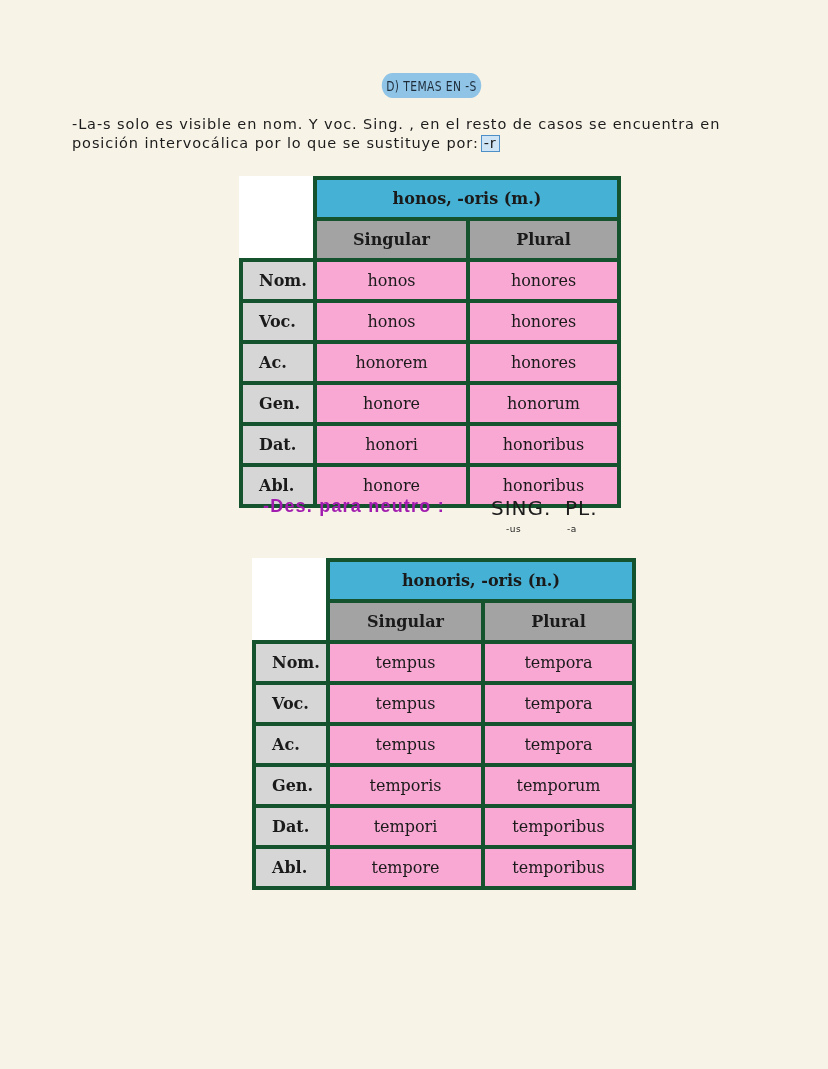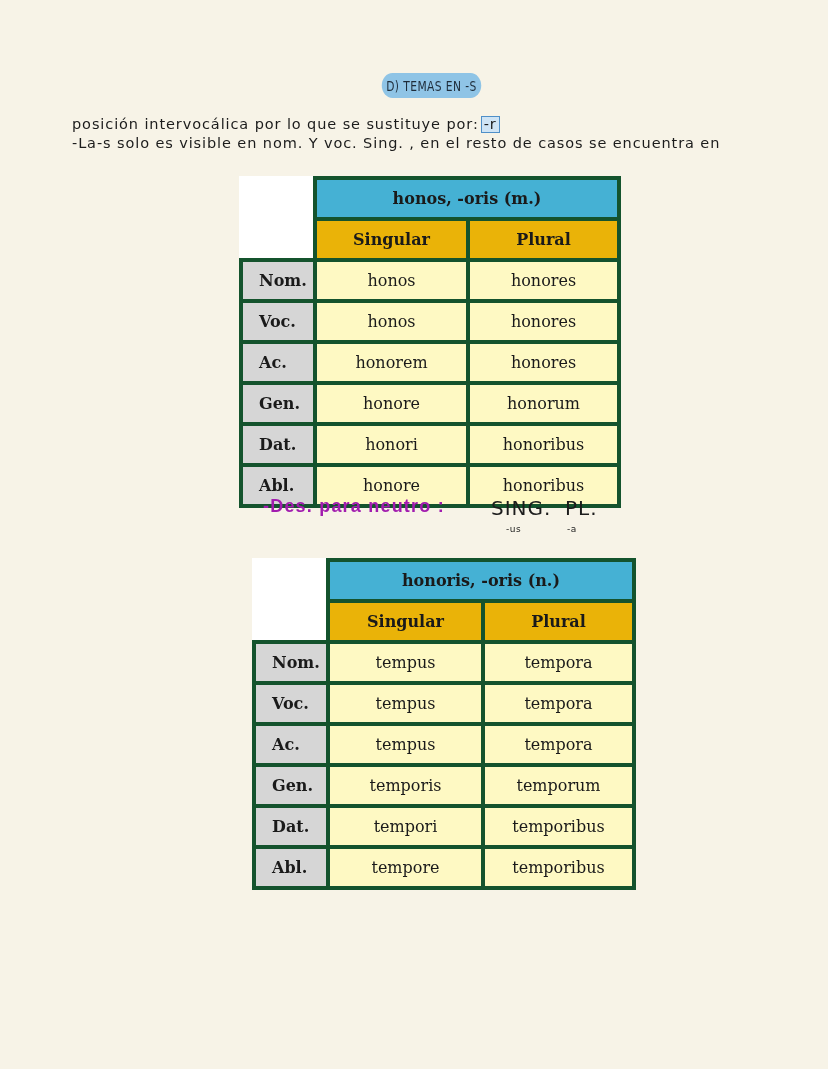--- a/index.html
+++ b/index.html
@@ -73,34 +73,34 @@
       background: #ffffff;
       border-left: 1px solid #ffffff;
       border-top: 1px solid #ffffff;
     }
     table.decl .lemma {
       background: #45b1d4;
       font-weight: bold;
       height: 37px;
     }
     table.decl .numhead {
-      background: #eab308;
+      background: #a3a3a3;
       font-weight: bold;
       height: 37px;
       margin-left: 39px;
     }
     table.decl .case {
       background: #d6d6d6;
       font-weight: bold;
       text-align: left;
       padding-left: 16px;
       height: 37px;
     }
     table.decl .cell {
-      background: #fef9c3;
+      background: #f9a8d4;
     }
     #table1 { left: 239px; top: 176px; }
     #table1 .c0 { width: 74px; }
     #table1 .c1 { width: 153px; }
     #table1 .c2 { width: 151px; }
 
     #table2 { left: 252px; top: 558px; }
     #table2 .c0 { width: 74px; }
     #table2 .c1 { width: 155px; }
     #table2 .c2 { width: 151px; }
@@ -136,22 +136,22 @@
     }
     #neutro-sing-end { left: 506px; }
     #neutro-pl-end { left: 567px; }
   </style>
 </head>
 <body>
 
 <div class="title-pill">D) TEMAS EN -S</div>
 
 <div class="intro">
+  <span class="line">-La-s solo es visible en nom. Y voc. Sing. , en el resto de casos se encuentra en</span>
   <span class="line"><span>posición intervocálica por lo que se sustituye por:</span><span class="highlight-box">-r</span></span>
-  <span class="line">-La-s solo es visible en nom. Y voc. Sing. , en el resto de casos se encuentra en</span>
 </div>
 
 <table class="decl" id="table1">
   <colgroup>
     <col class="c0">
       <col class="c1">
       <col class="c2">
   </colgroup>
   <tbody>
       <tr>

